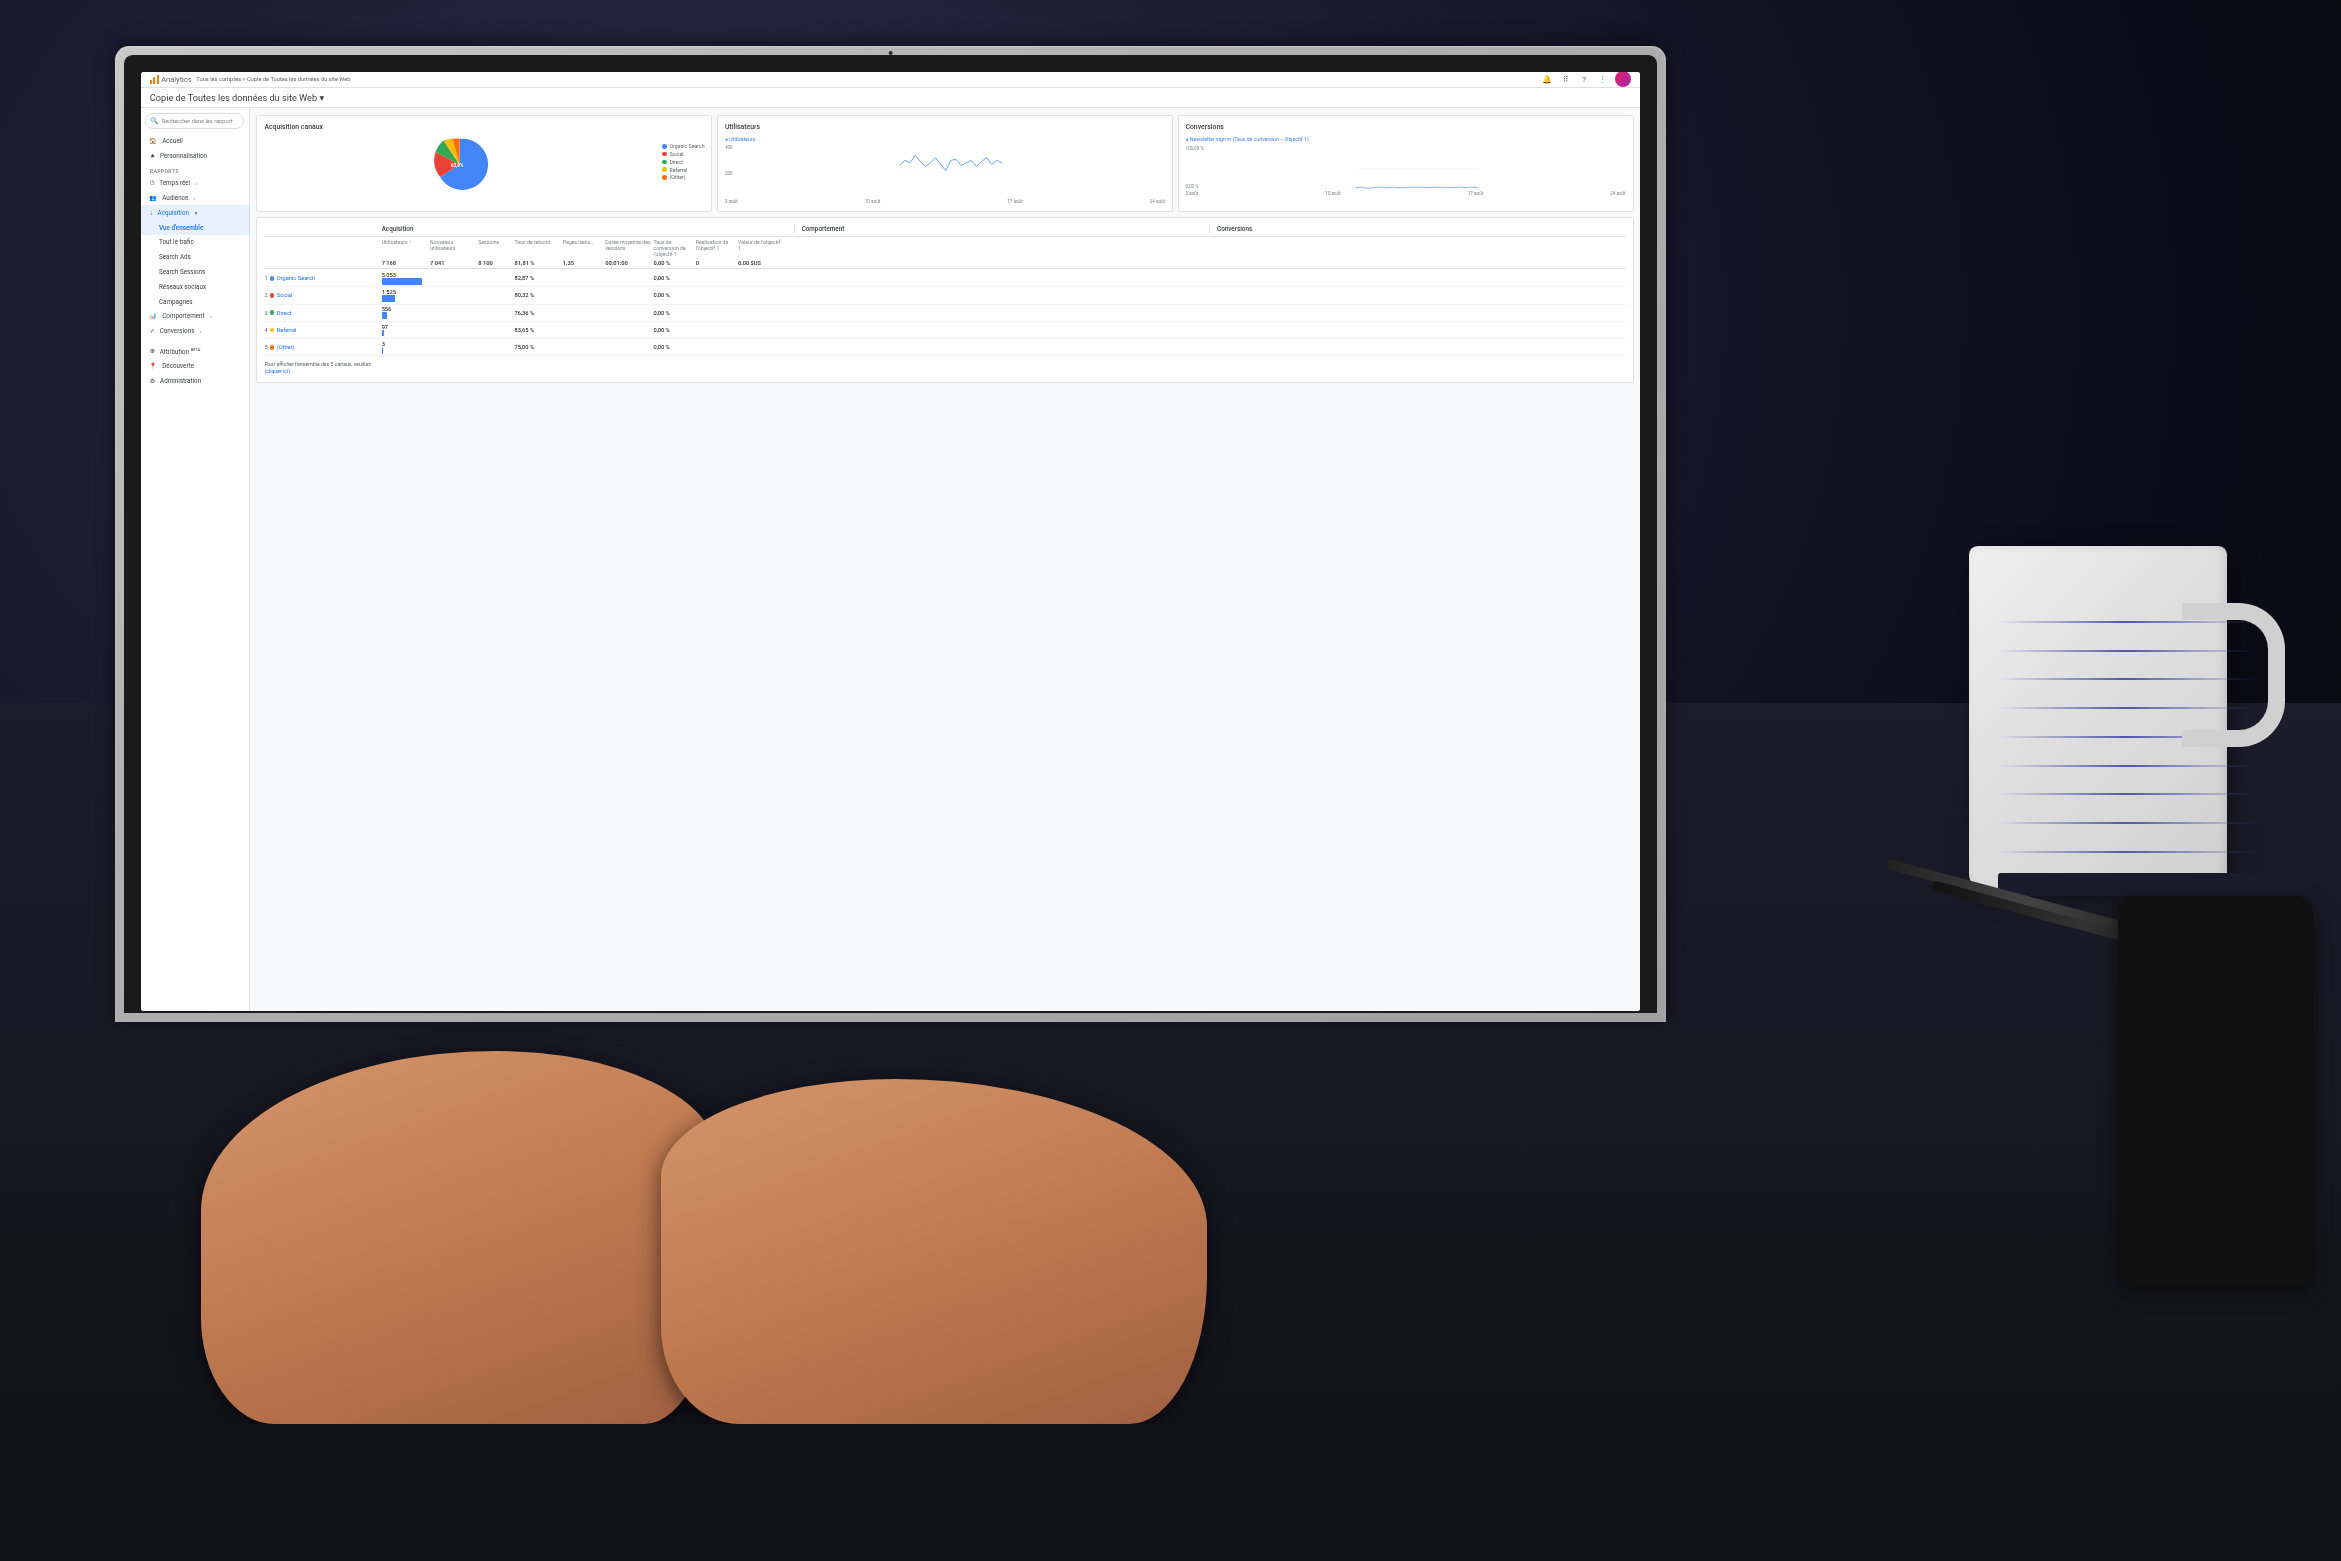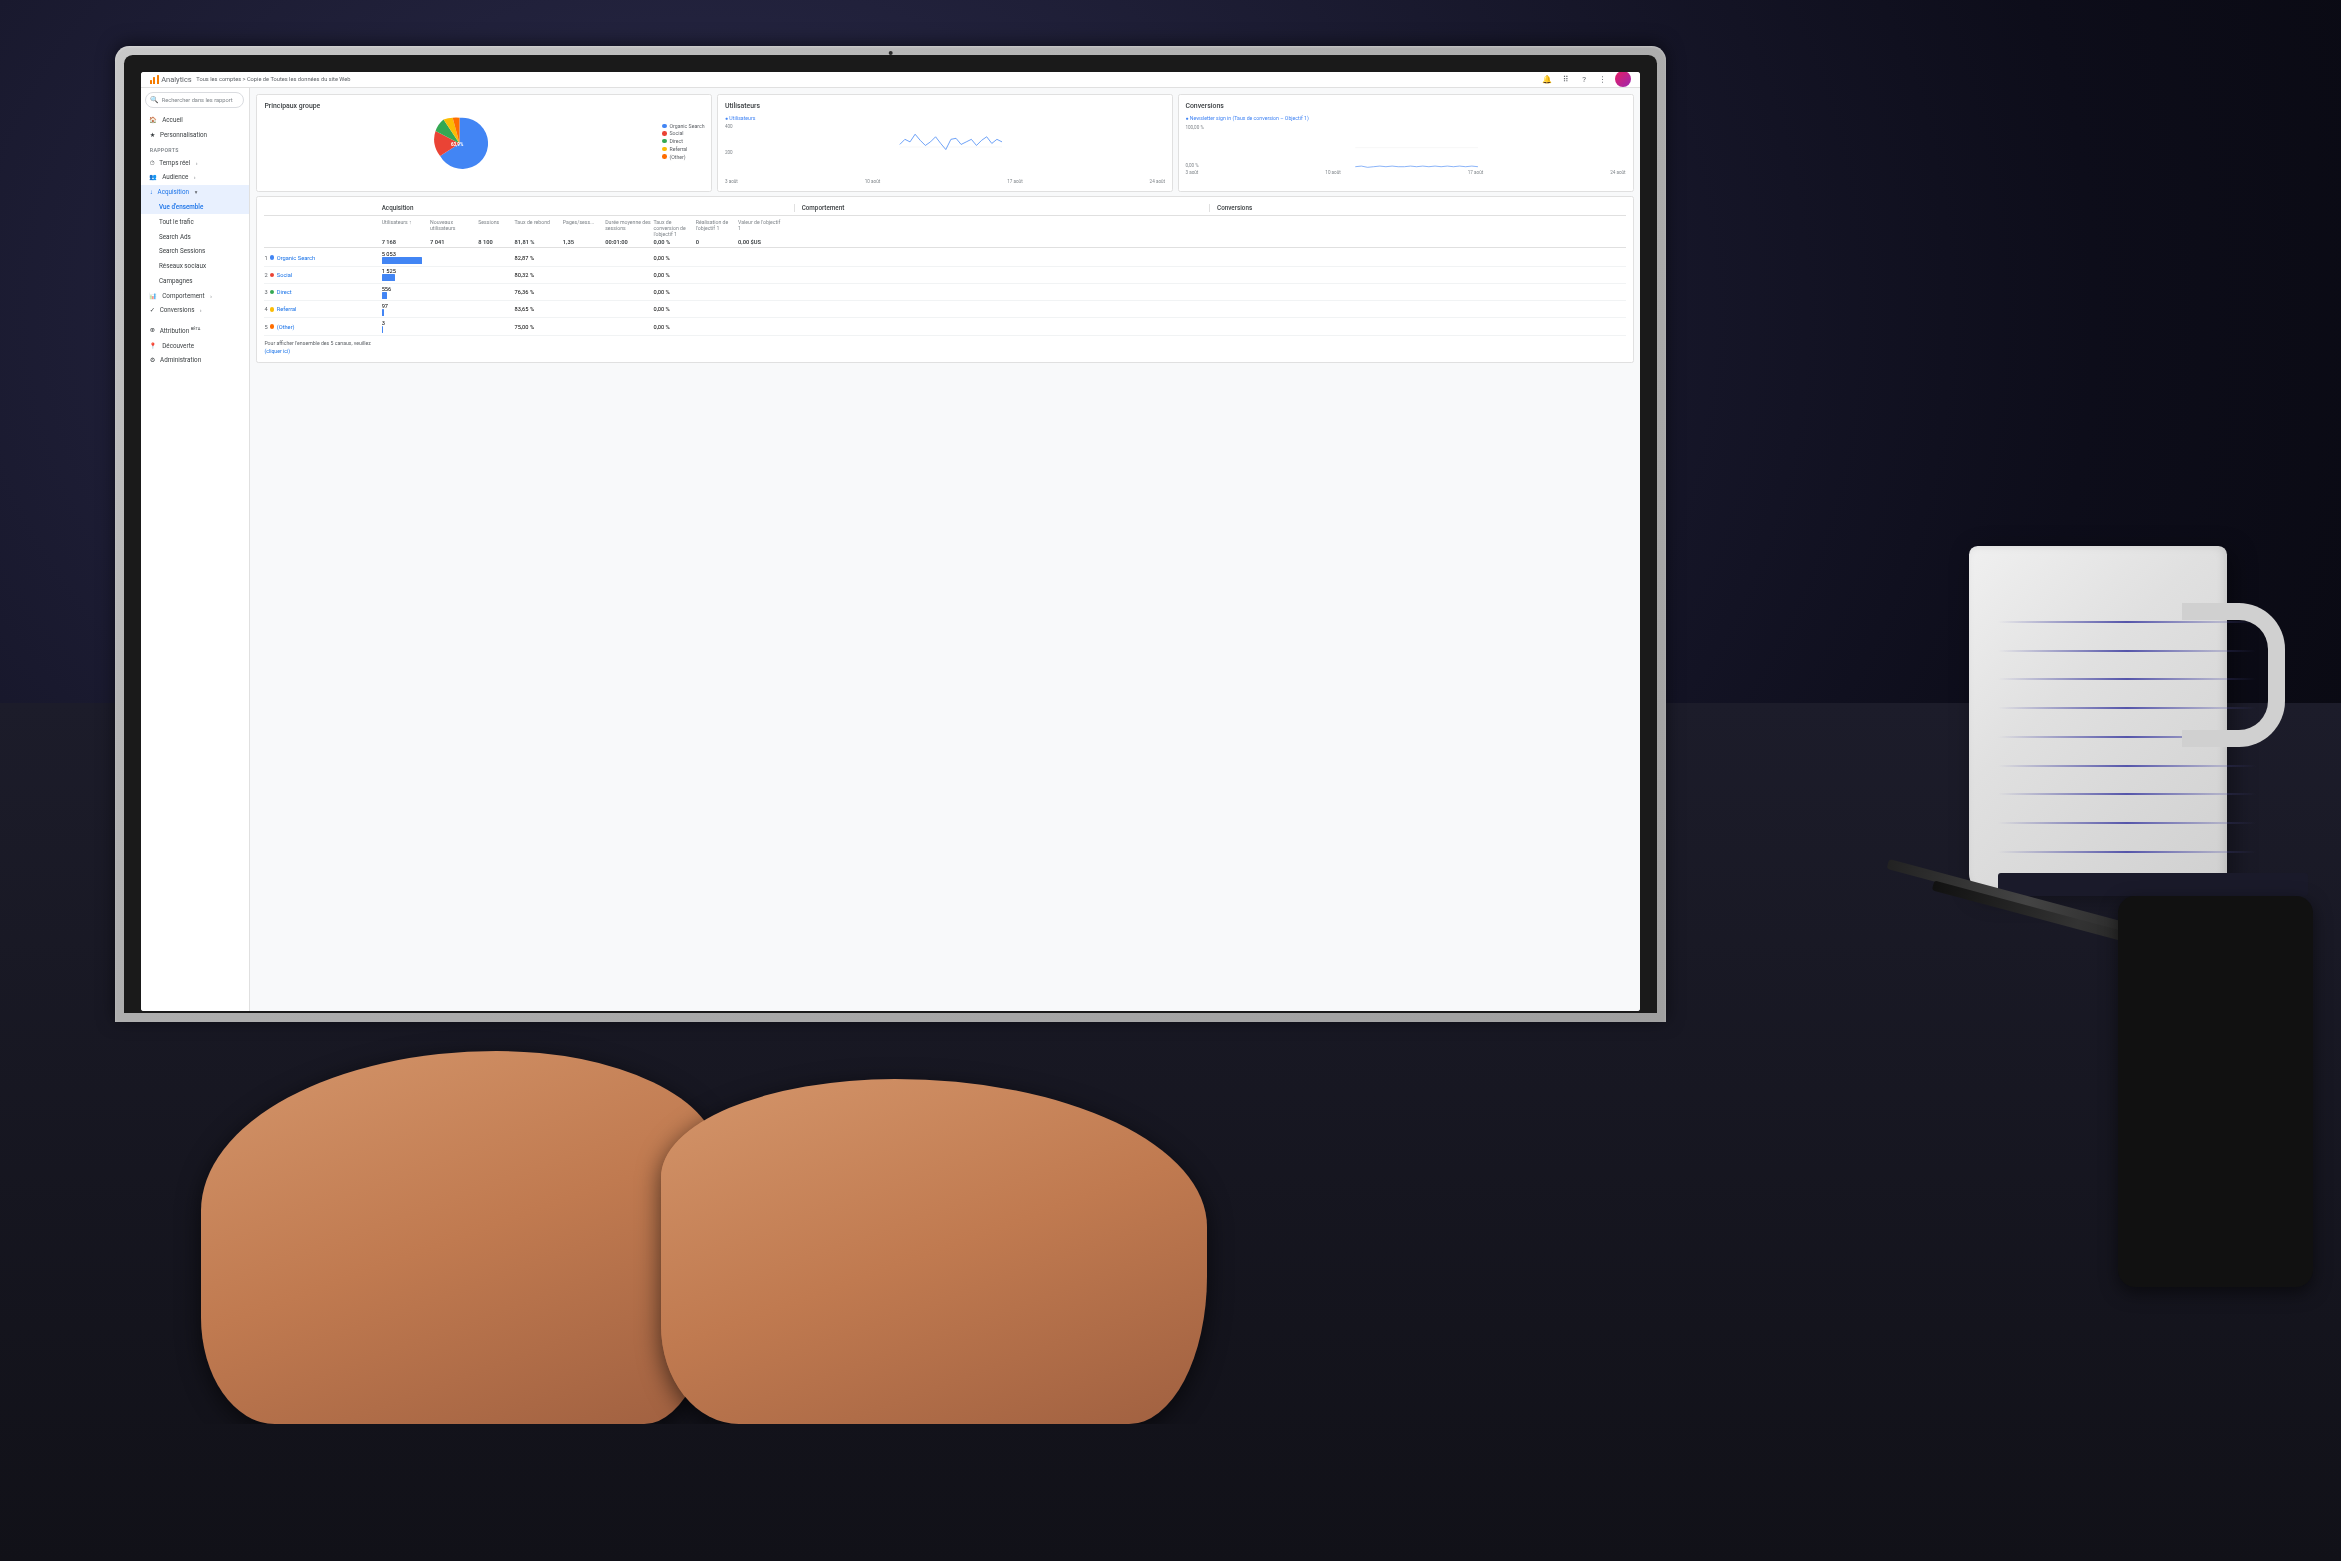--- a/index.html
+++ b/index.html
@@ -578,20 +578,23 @@
             <span class="ga-breadcrumb">Tous les comptes &gt; Copie de Toutes les données du site Web</span>
             <div class="ga-header-icons">
               <div class="ga-header-icon">🔔</div>
               <div class="ga-header-icon">⠿</div>
               <div class="ga-header-icon">?</div>
               <div class="ga-header-icon">⋮</div>
               <div class="ga-avatar"></div>
             </div>
           </div>
 
+          <div class="ga-header-bottom">
+            <span class="ga-page-title">Copie de Toutes les données du site Web ▾</span>
+          </div>
 
           <div class="ga-main">
 
             <div class="ga-sidebar">
               <div class="ga-search-bar">
                 <span class="ga-search-icon">🔍</span>
                 <span class="ga-search-text">Rechercher dans les rapport</span>
               </div>
 
               <div class="ga-nav-item">
@@ -666,21 +669,21 @@
             </div>
 
             <div class="ga-content-wrapper">
 
 
               <div class="ga-content">
 
                 <div class="ga-charts-row">
 
                   <div class="ga-chart-card">
-                    <div class="ga-chart-title">Principaux groupe</div>
+                    <div class="ga-chart-title">Acquisition canaux</div>
                     <div style="display:flex; gap: 6.9px; align-items: center;">
                       <div class="pie-container">
                         <svg viewBox="0 0 100 100" width="57" height="57" style="font-size:11px">
 
                           <path d="M50,50 L50,5 A45,45 0 1,1 16,72 Z" fill="#4285f4"></path>
 
                           <path d="M50,50 L16,72 A45,45 0 0,1 8,28 Z" fill="#ea4335"></path>
 
                           <path d="M50,50 L8,28 A45,45 0 0,1 22,8 Z" fill="#34a853"></path>
 

